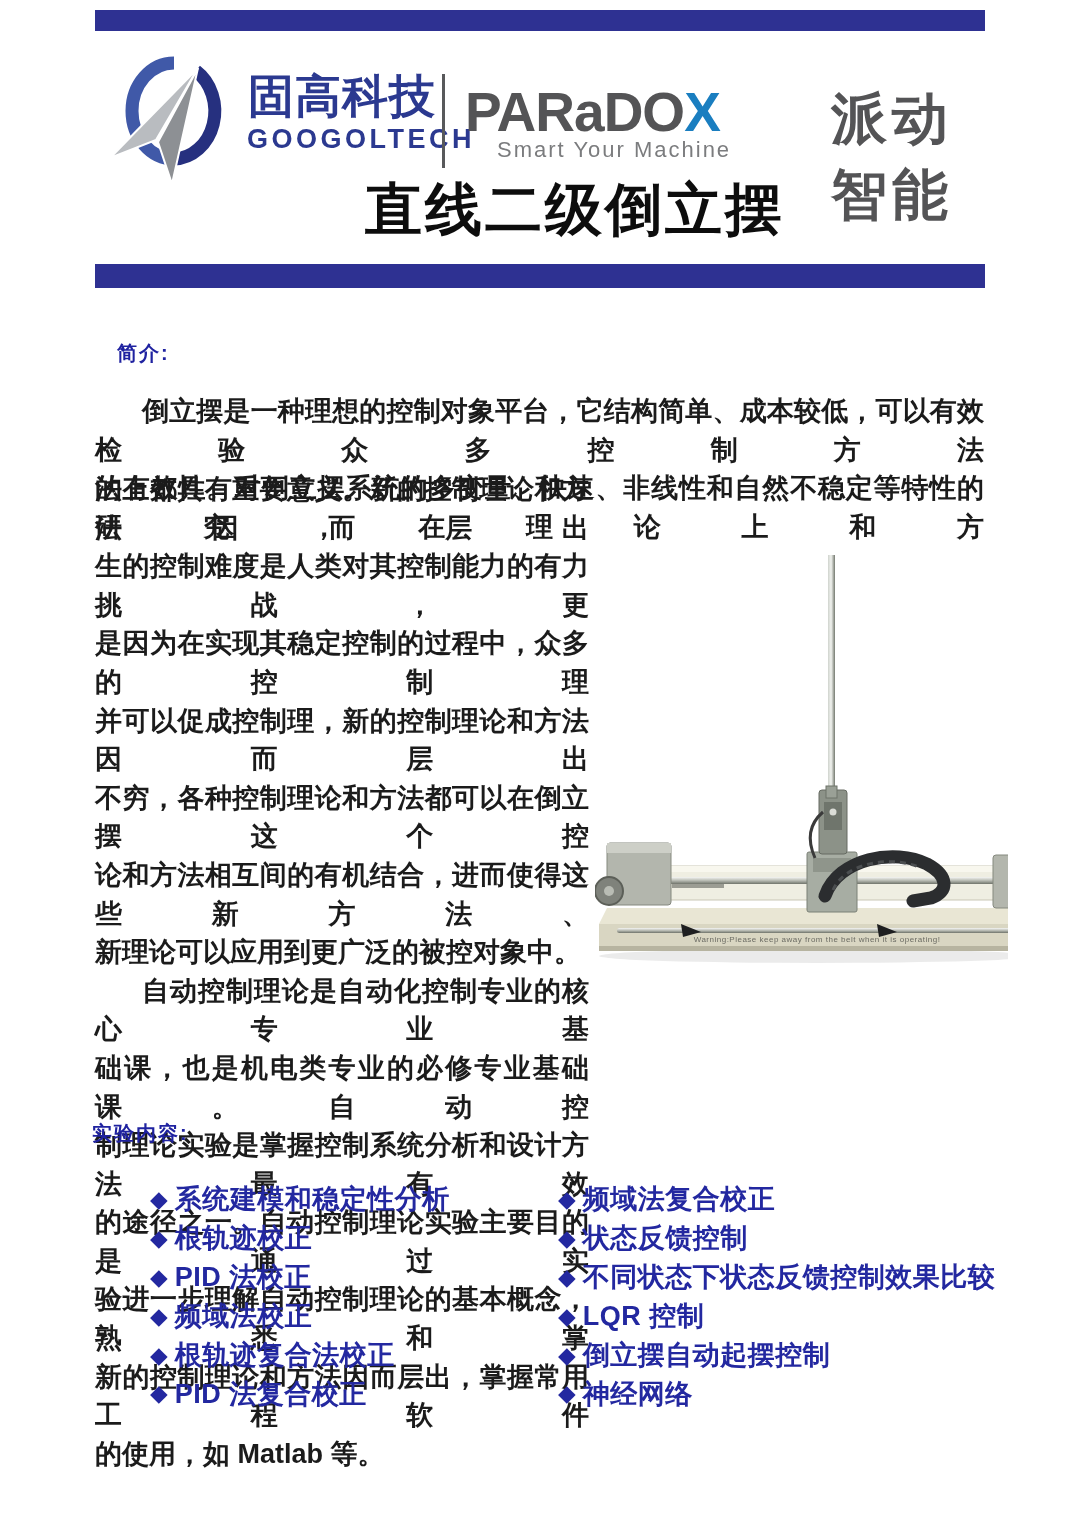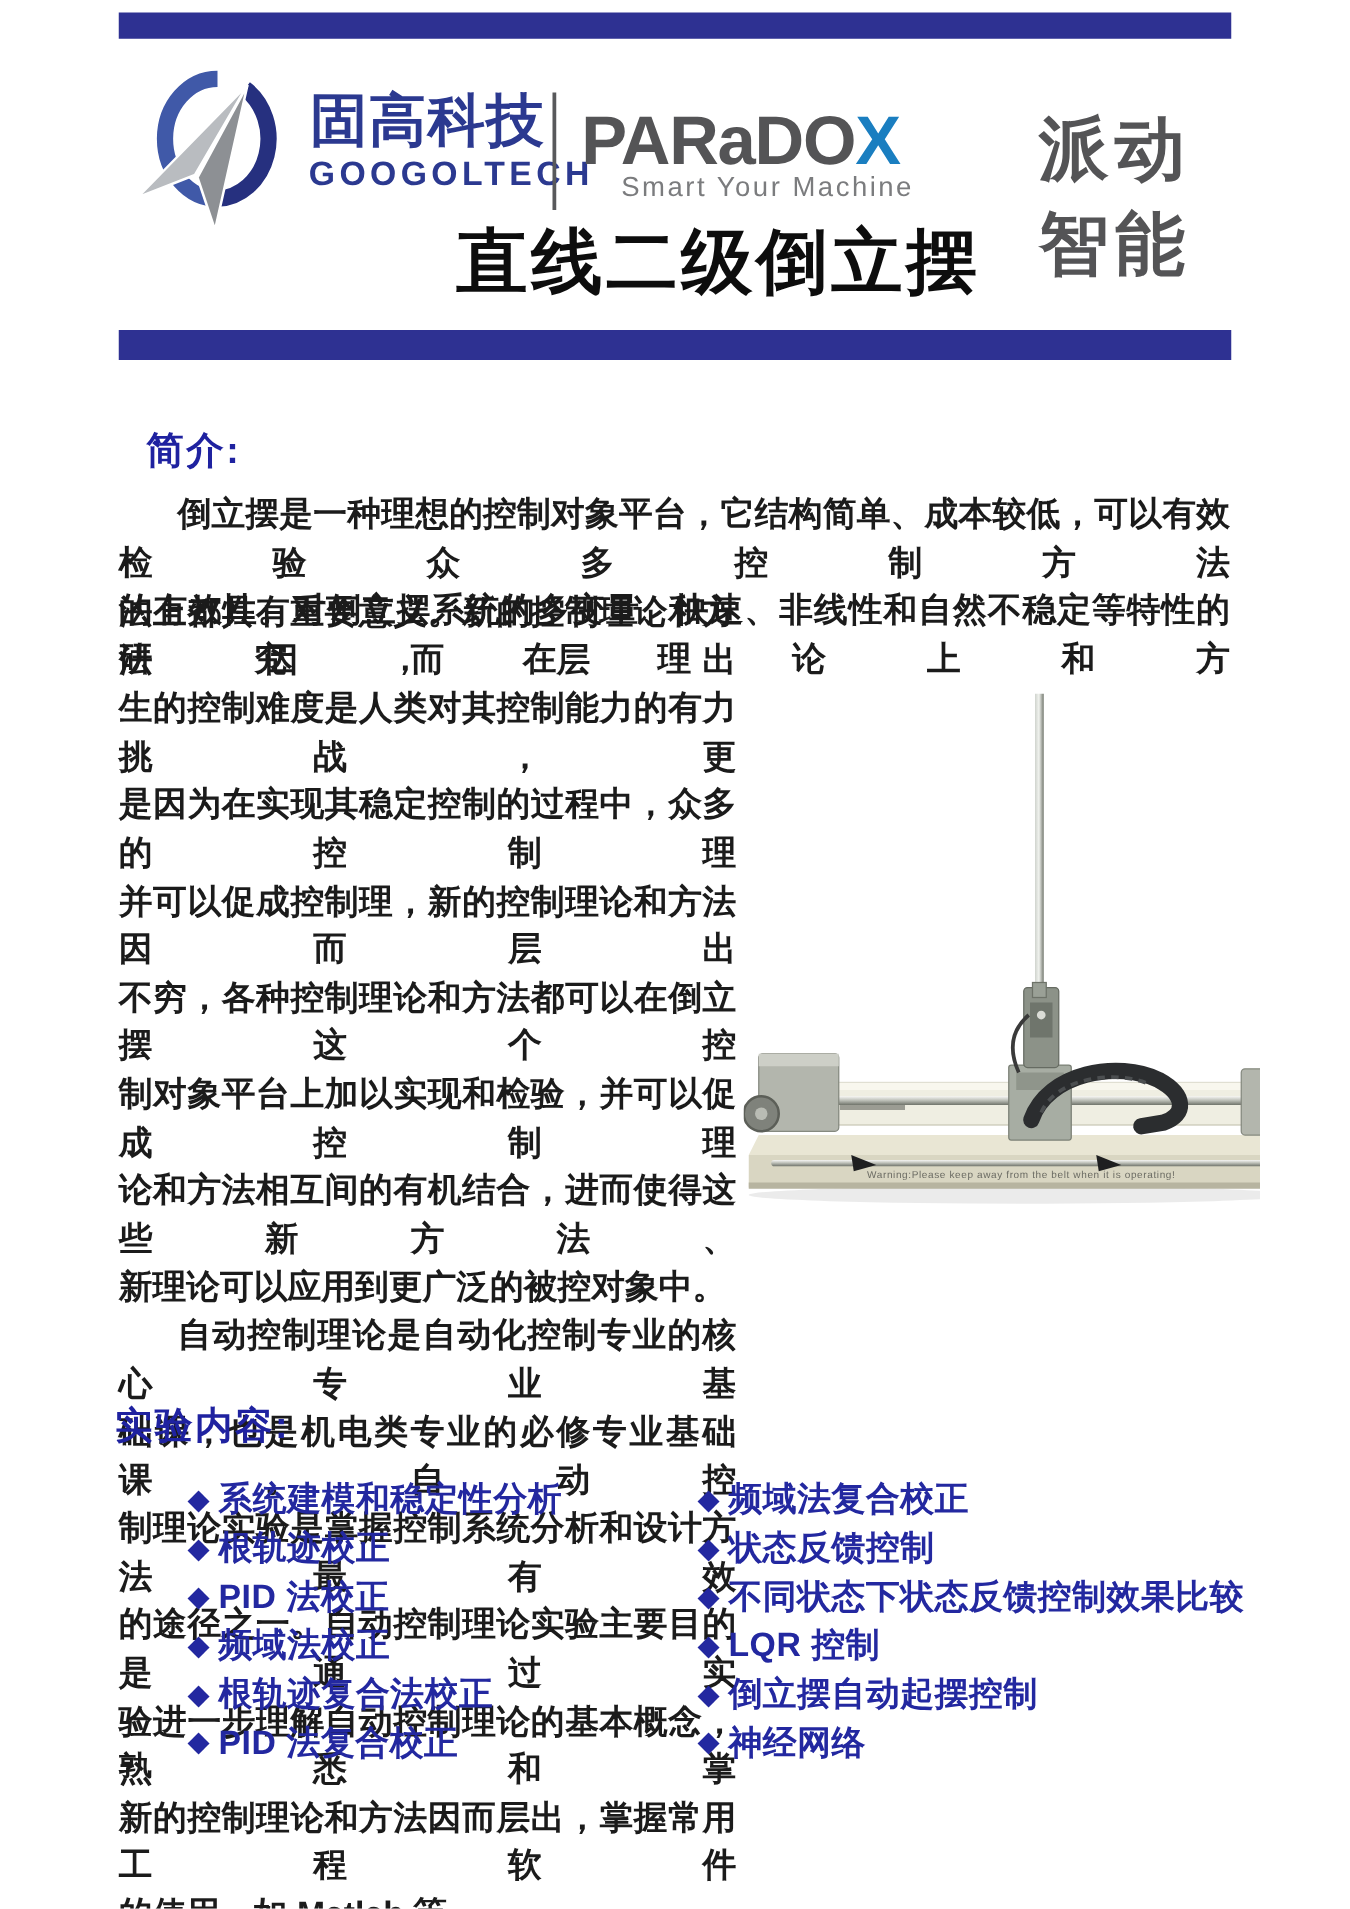--- a/index.html
+++ b/index.html
@@ -14,21 +14,21 @@
   .googol-cn{font-size:46px;font-weight:bold;color:#2b3990;letter-spacing:1px;}
   .googol-en{font-size:27px;font-weight:bold;color:#2b3990;letter-spacing:3.5px;}
   .logo-divider{width:3px;background:#58595b;}
   .paradox{font-size:55px;font-weight:bold;color:#545456;letter-spacing:-1px;}
   .paradox .px{color:#1a7ec0;}
   .paradox-tag{font-size:22px;color:#7b7c7e;letter-spacing:2px;}
   .paradox-cn{font-size:56px;font-weight:bold;color:#545456;letter-spacing:5px;}
   
   .page-title{width:1080px;text-align:center;font-size:57px;font-weight:bold;color:#0d0d0d;letter-spacing:3px;}
   
-  .sec-head{font-size:30px;font-weight:bold;color:#1f22a0;letter-spacing:2px;}
+  .sec-head{font-size:20px;font-weight:bold;color:#1f22a0;letter-spacing:2px;}
   
   .bodyline{font-size:27px;font-weight:600;color:#1b1b1b;line-height:38.6px;white-space:nowrap;}
   .jline{white-space:normal;text-align:justify;text-align-last:justify;}
   .pend{text-align-last:left;}
   .ind{text-indent:47px;}
   .leadwrap{width:889px;}
   .colwrap{width:494px;}
   
   .exp-col{list-style:none;margin:0;padding:0;}
   .exp-col li{height:38.9px;display:flex;align-items:center;}
@@ -65,21 +65,20 @@
     <div class="bodyline jline ind">倒立摆是一种理想的控制对象平台，它结构简单、成本较低，可以有效检验众多控制方法</div>
     <div class="bodyline jline">的有效性。对倒立摆系统的多变量、快速、非线性和自然不稳定等特性的研究，在理论上和方</div>
   </div>
 
   <div class="abs colwrap" style="left:95px;top:470px;">
     <div class="bodyline jline">法上都具有重要意义。新的控制理论和方法因而层出</div>
     <div class="bodyline jline">生的控制难度是人类对其控制能力的有力挑战，更</div>
     <div class="bodyline jline">是因为在实现其稳定控制的过程中，众多的控制理</div>
     <div class="bodyline jline">并可以促成控制理，新的控制理论和方法因而层出</div>
     <div class="bodyline jline">不穷，各种控制理论和方法都可以在倒立摆这个控</div>
-    <div class="bodyline jline">制对象平台上加以实现和检验，并可以促成控制理</div>
     <div class="bodyline jline">论和方法相互间的有机结合，进而使得这些新方法、</div>
     <div class="bodyline jline pend">新理论可以应用到更广泛的被控对象中。</div>
     <div class="bodyline jline ind">自动控制理论是自动化控制专业的核心专业基</div>
     <div class="bodyline jline">础课，也是机电类专业的必修专业基础课。自动控</div>
     <div class="bodyline jline">制理论实验是掌握控制系统分析和设计方法最有效</div>
     <div class="bodyline jline">的途径之一。自动控制理论实验主要目的是通过实</div>
     <div class="bodyline jline">验进一步理解自动控制理论的基本概念，熟悉和掌</div>
     <div class="bodyline jline">新的控制理论和方法因而层出，掌握常用工程软件</div>
     <div class="bodyline jline pend">的使用，如 Matlab 等。</div>
   </div>

